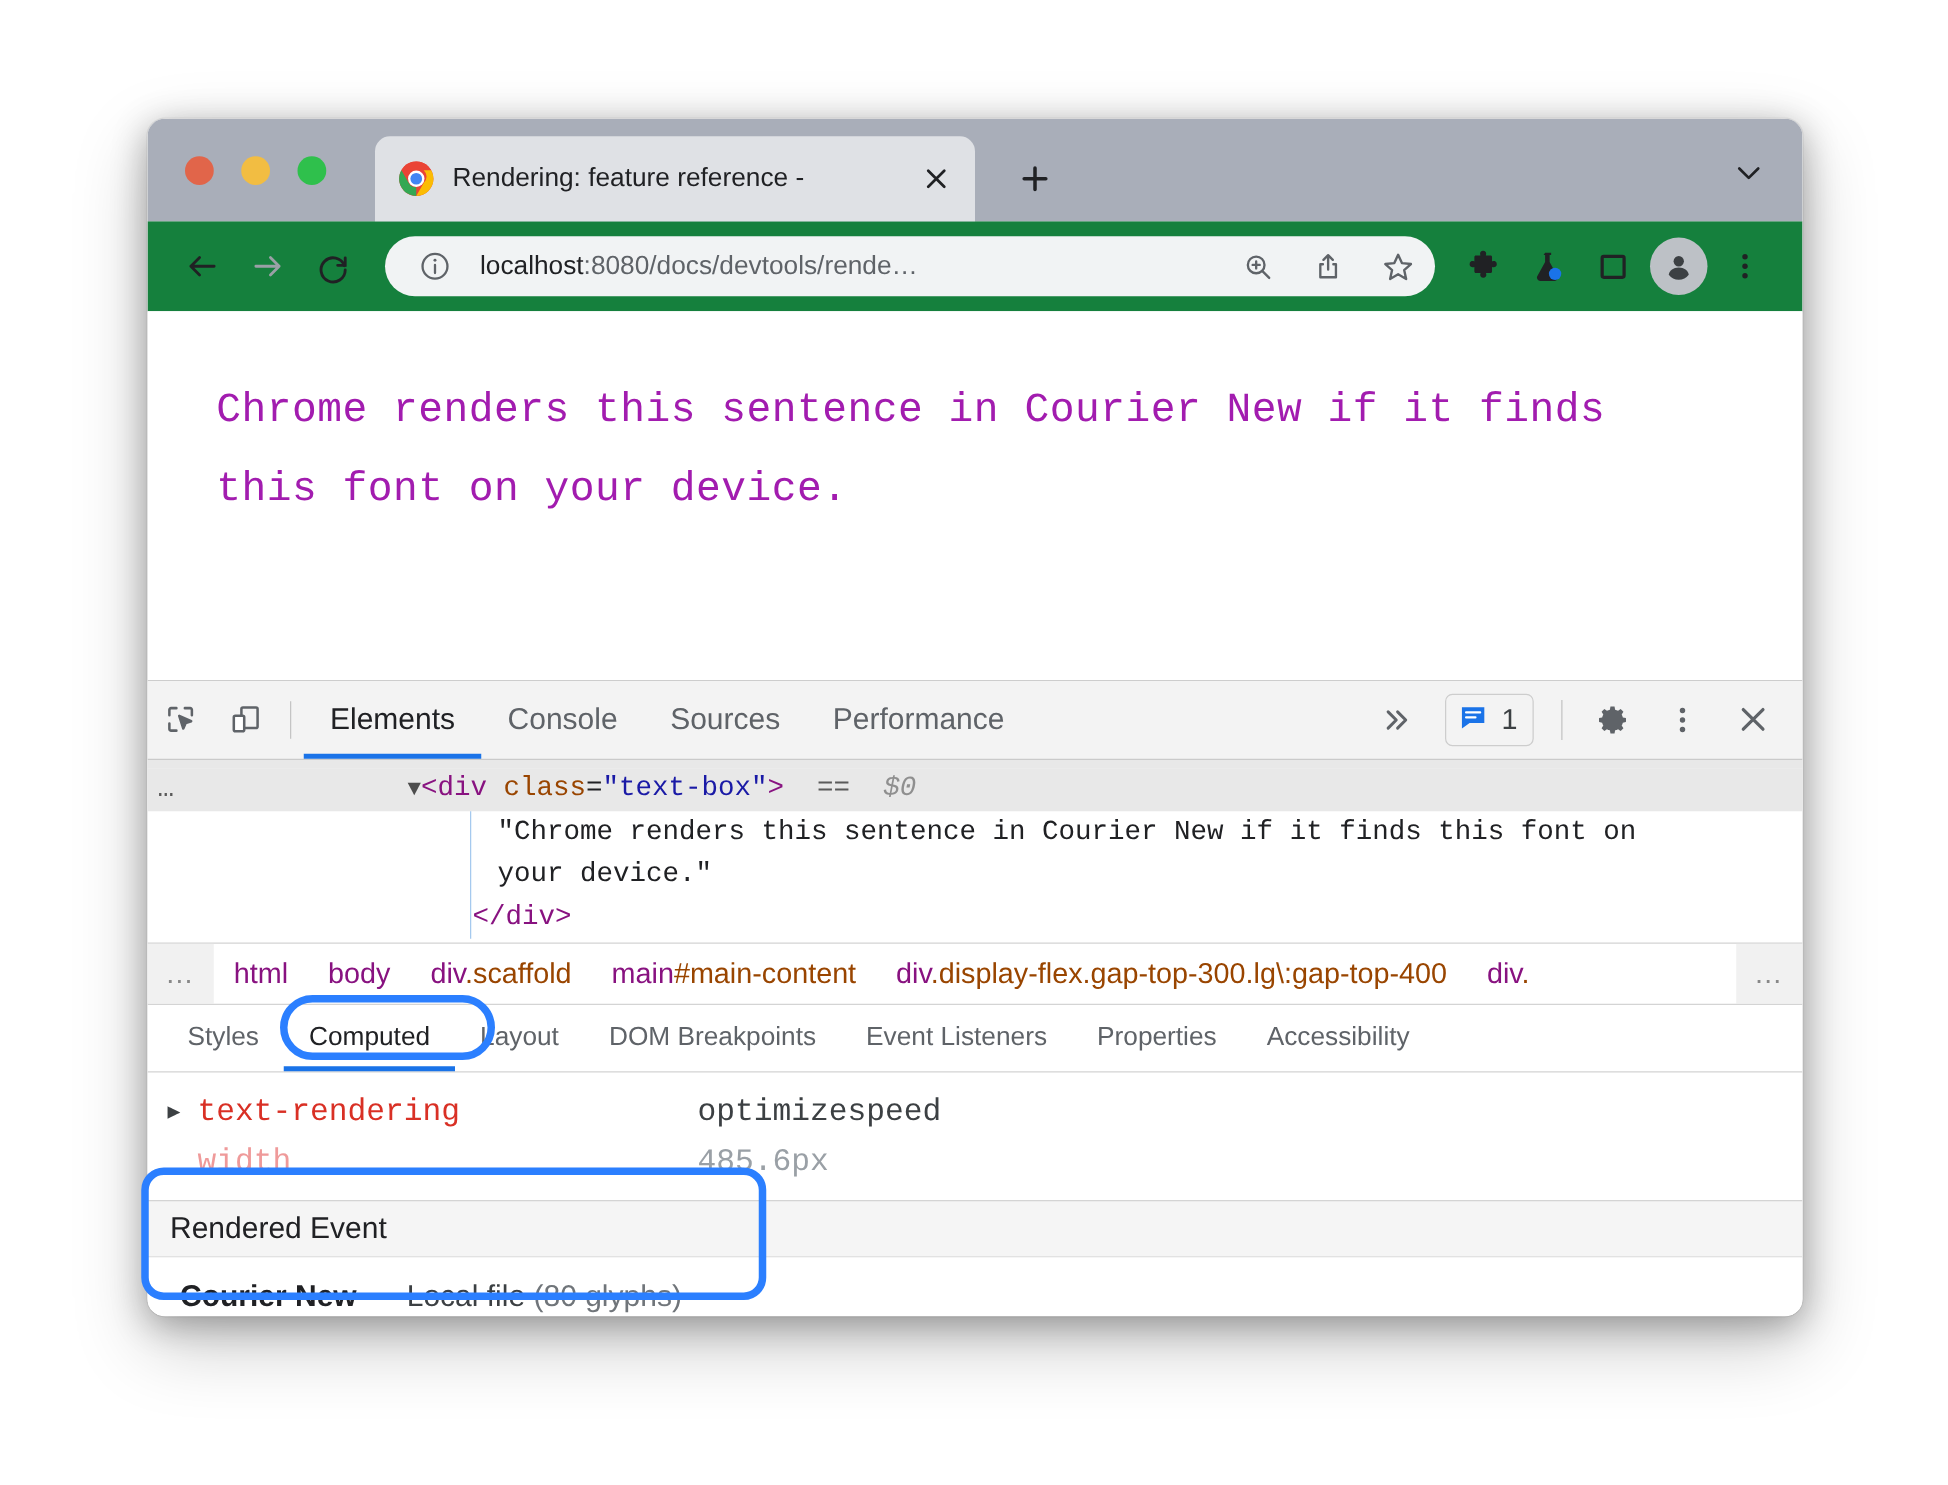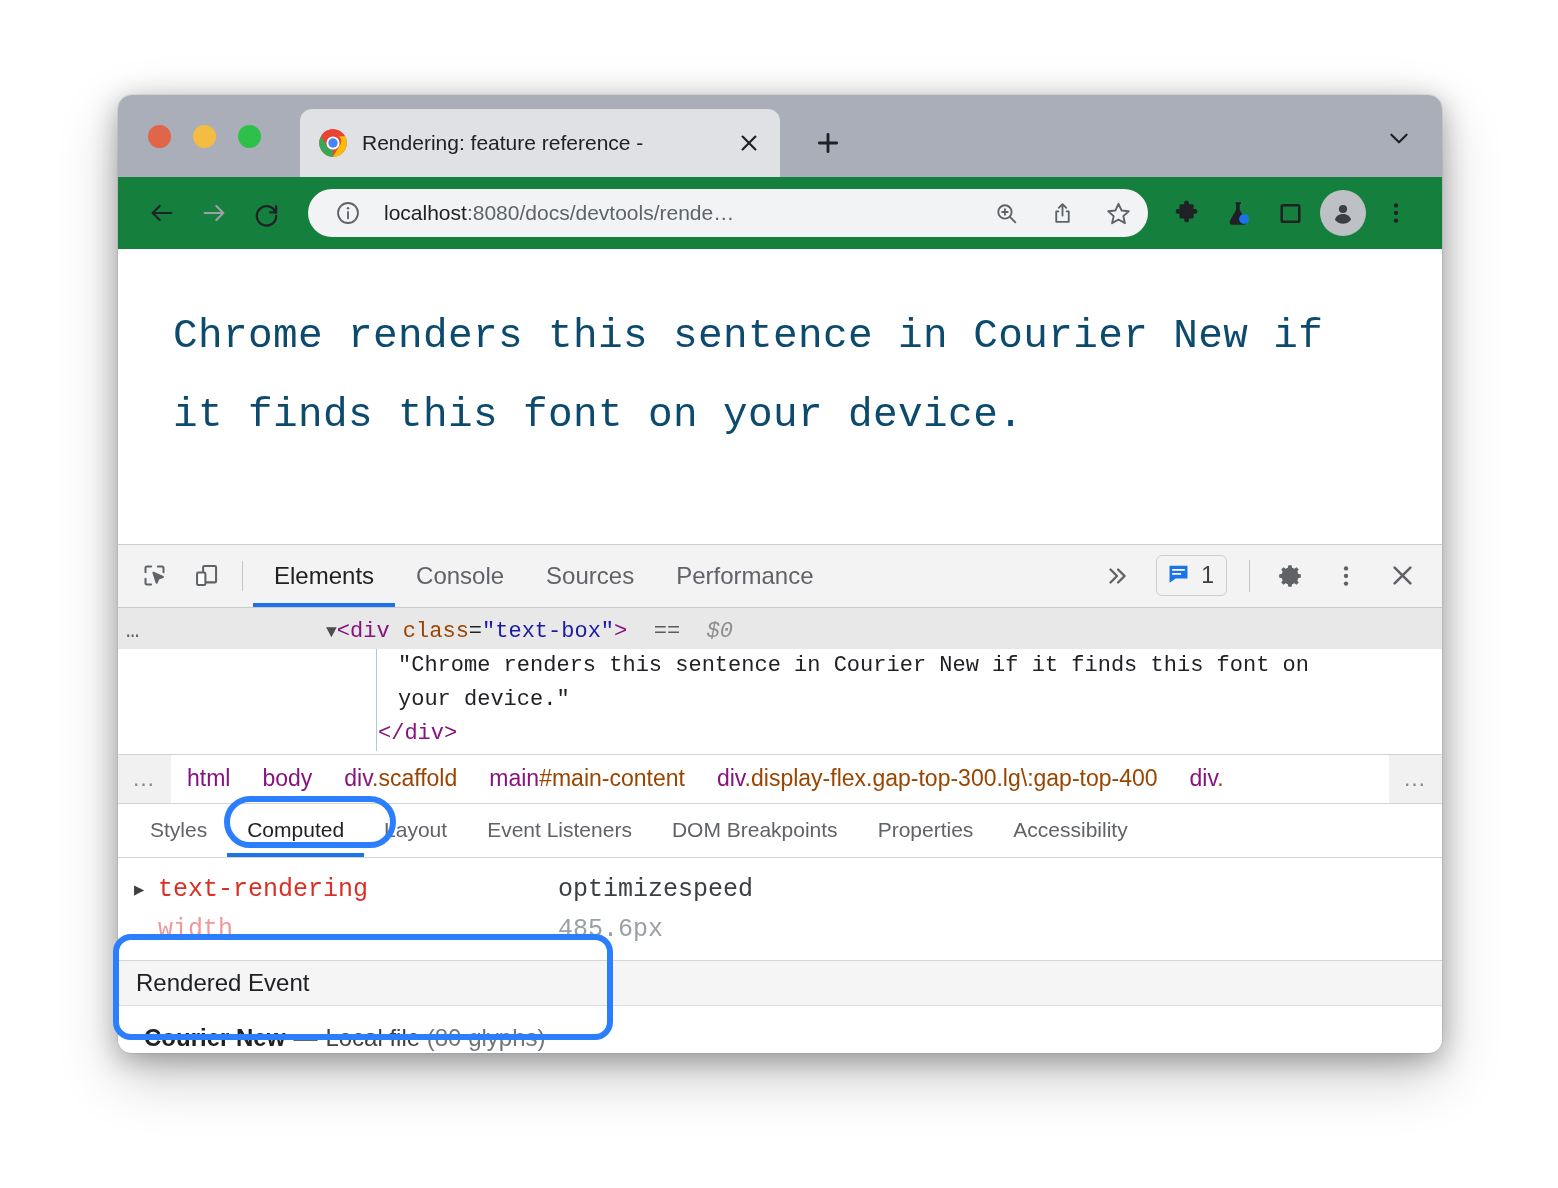--- a/index.html
+++ b/index.html
@@ -120,38 +120,37 @@
     background: #ffffff;
     border-bottom: 1px solid #cdcdcd;
     position: relative;
     overflow: hidden;
   }
   .page-text {
     position: absolute;
     left: 55px; top: 48px;
     width: 1205px;
     font-family: "Liberation Mono", "DejaVu Sans Mono", monospace;
-    font-size: 41px;
+    font-size: 33px;
     line-height: 1.92;
-    color: #0c4a6e;
+    color: #a21caf;
     letter-spacing: 0.4px;
   }
 
   
   .devtools {
     background: #ffffff;
     height: calc(100% - 82px - 72px - 297px);
     display: flex; flex-direction: column;
   }
   .dt-toolbar {
     height: 64px;
     background: #f3f3f3;
     border-bottom: 1px solid #cacaca;
     display: flex; align-items: stretch;
-    padding-left: 10px;
     position: relative;
   }
   .dt-icon-btn {
     width: 52px;
     display: flex; align-items: center; justify-content: center;
   }
   .dt-sep {
     width: 1px; background: #c4c4c4;
     margin: 16px 10px;
     flex: 0 0 1px;
@@ -547,24 +546,24 @@
       <div class="subtab">
           <span>Styles</span>
         </div>
       <div class="subtab active">
           <span>Computed</span>
         </div>
       <div class="subtab">
           <span>Layout</span>
         </div>
       <div class="subtab">
+          <span>DOM Breakpoints</span>
+        </div>
+      <div class="subtab">
           <span>Event Listeners</span>
-        </div>
-      <div class="subtab">
-          <span>DOM Breakpoints</span>
         </div>
       <div class="subtab">
           <span>Properties</span>
         </div>
       <div class="subtab">
           <span>Accessibility</span>
         </div>
     </div>
 
     <div class="props">

